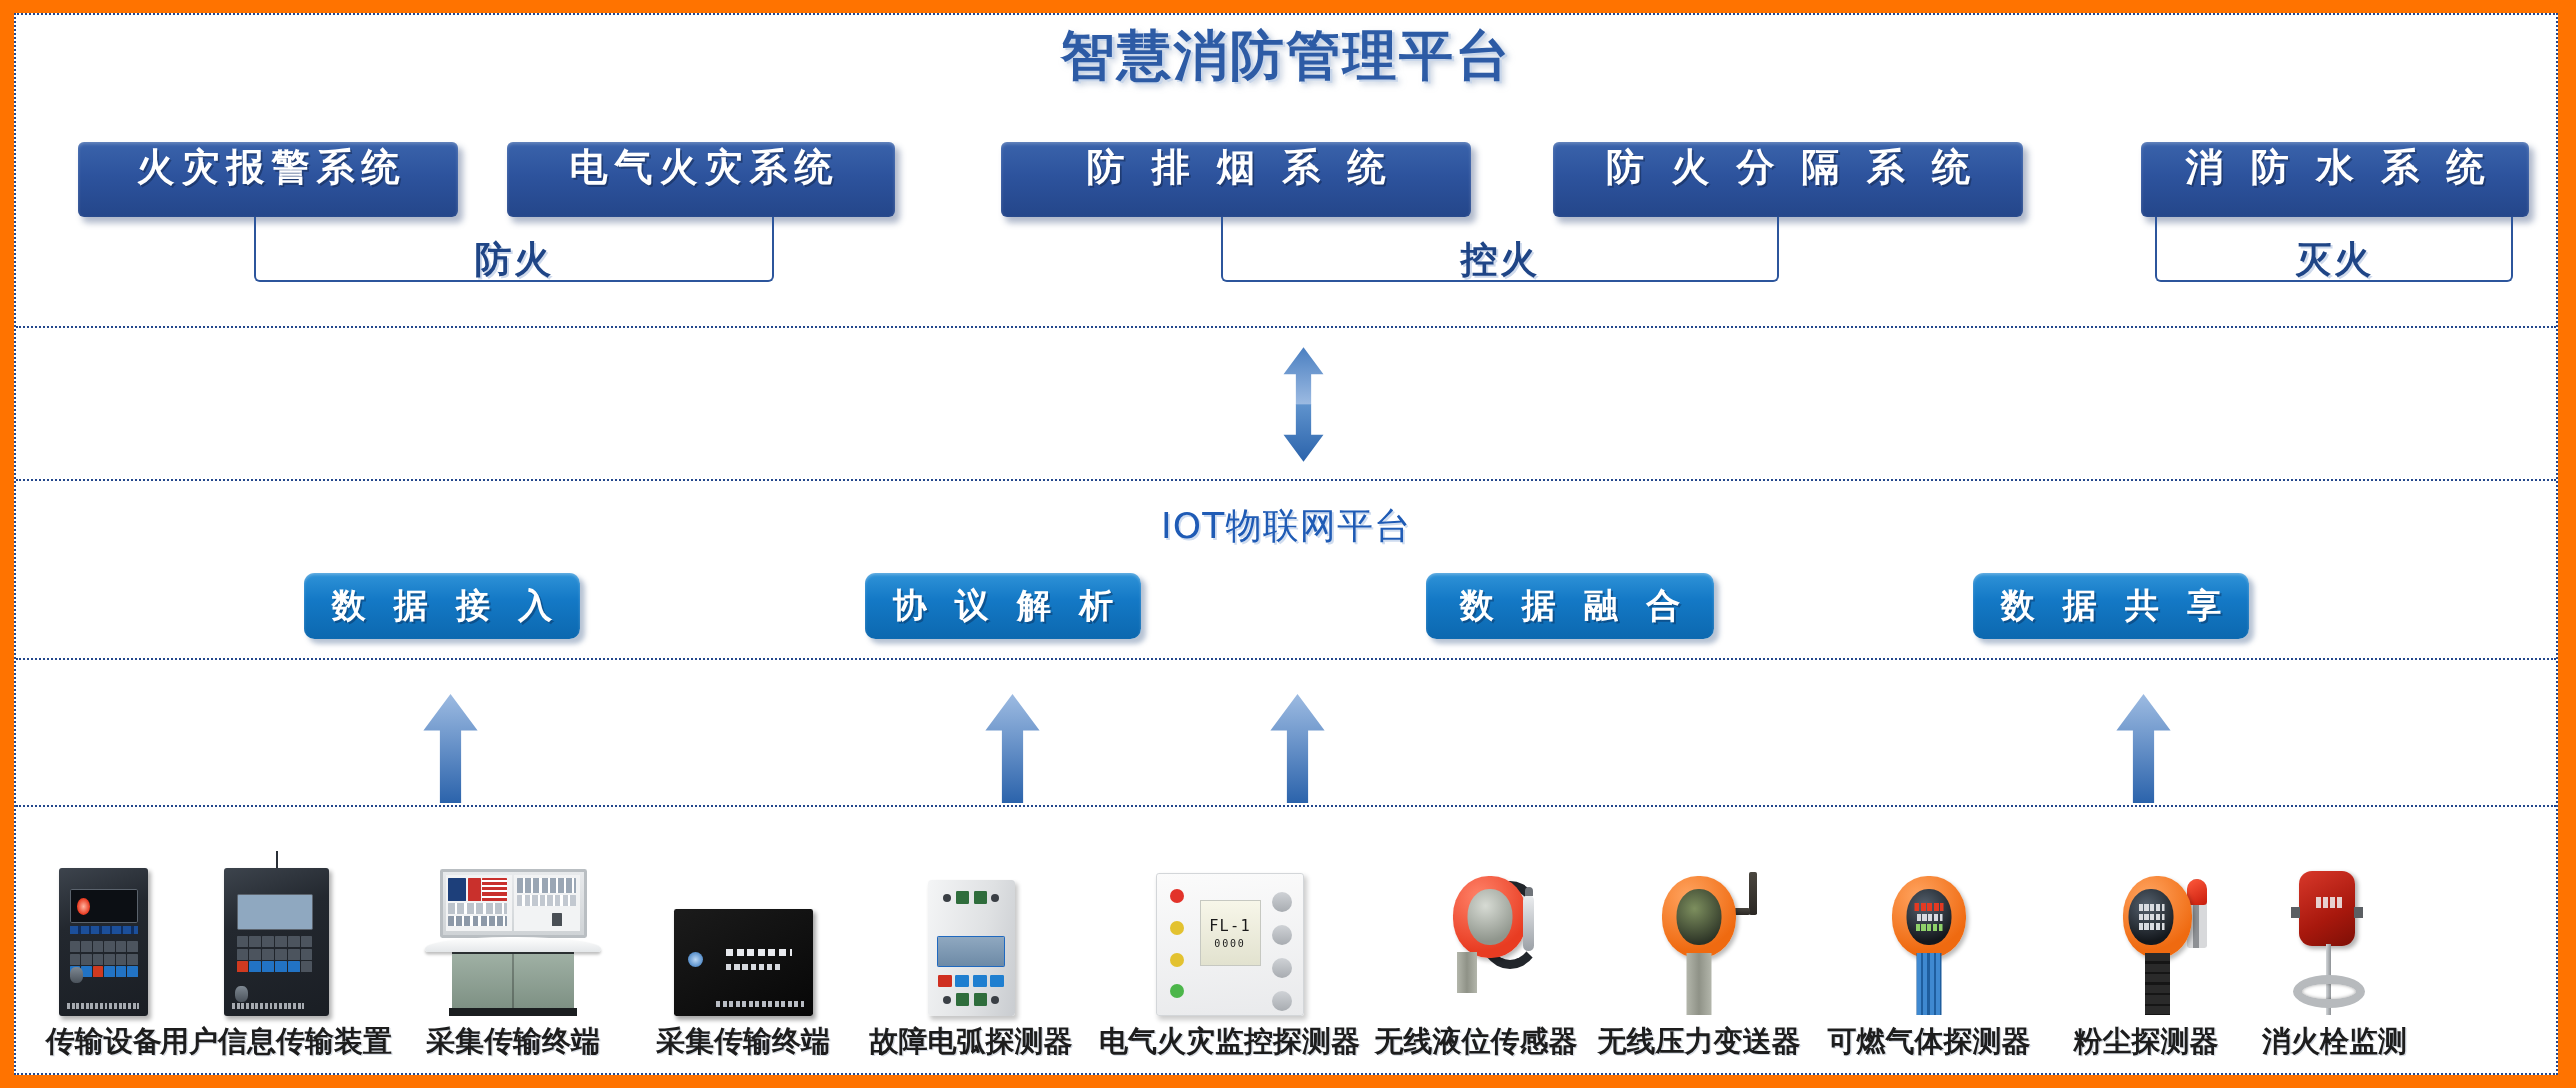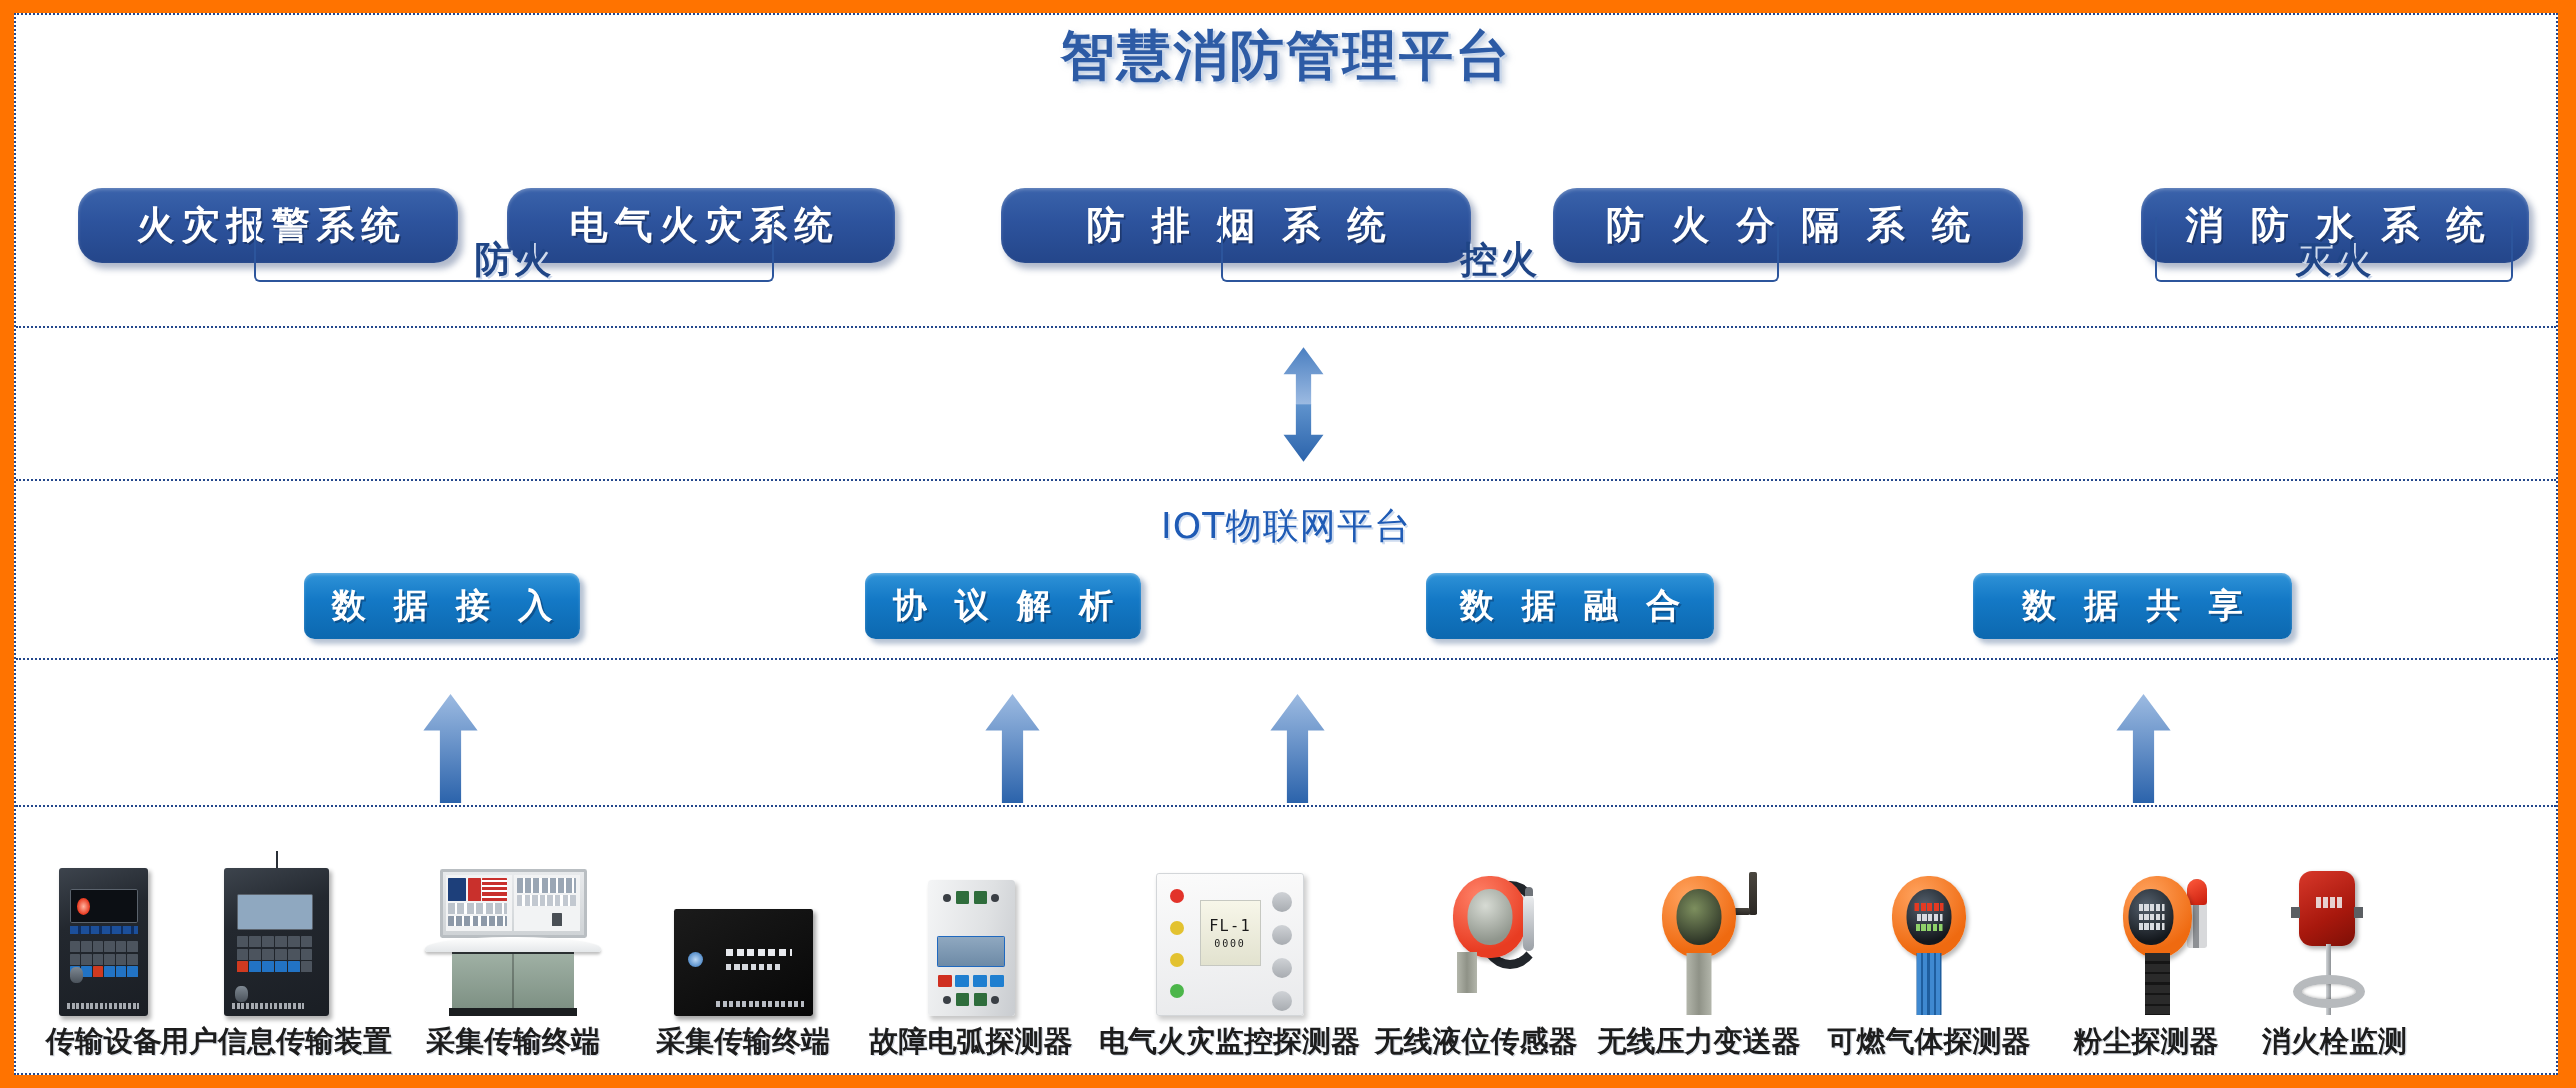--- a/index.html
+++ b/index.html
@@ -42,24 +42,24 @@
     letter-spacing: 2.4px;
     text-shadow: 2.4px 2.4px 0 #c8d6ea, 4.1px 4.1px 5.9px rgba(140,160,190,.55);
     white-space: nowrap;
   }
 
   
   .sysbox {
     position: absolute;
     height: 75px;
     background: linear-gradient(180deg,#3a63ab 0%, #2d539d 45%, #24468a 100%);
-    border-radius: 24px;
+    border-radius: 6px;
     box-shadow: 4.7px 5.3px 5.9px rgba(80,100,140,.45),
                 inset 0 1.8px 3.5px rgba(255,255,255,.25);
-    display: flex; align-items: center; justify-content: center; margin-top: 46px;
+    display: flex; justify-content: center;
   }
   .sysbox .lbl {
     color: #ffffff;
     font-size: 38px; font-weight: bold;
     letter-spacing: 7px;
     text-indent: 7px;
     white-space: nowrap;
     text-shadow: 1.8px 1.8px 0 rgba(20,40,80,.55);
   }
   #sys0 { left: 62px;  top: 127px; width: 380px; }
@@ -116,21 +116,21 @@
     display: flex; align-items: center; justify-content: center;
   }
   .iotbox .lbl {
     color: #ffffff; font-size: 34px; font-weight: bold;
     letter-spacing: 8.2px; text-indent: 8.2px; white-space: nowrap;
     text-shadow: 1.8px 1.8px 0 rgba(10,50,95,.5);
   }
   #iot0 { left: 288px;  width: 276px; }
   #iot1 { left: 849px; width: 276px; }
   #iot2 { left: 1410px; width: 288px; }
-  #iot3 { left: 1957px; width: 319px; }
+  #iot3 { left: 1957px; width: 276px; }
 
   
   .uparrow { position: absolute; top: 679px; width: 59px; height: 109px; }
   #up0 { left: 405px; }
   #up1 { left: 967px; }
   #up2 { left: 1252px; }
   #up3 { left: 2098px; }
 
   
   #devices {

